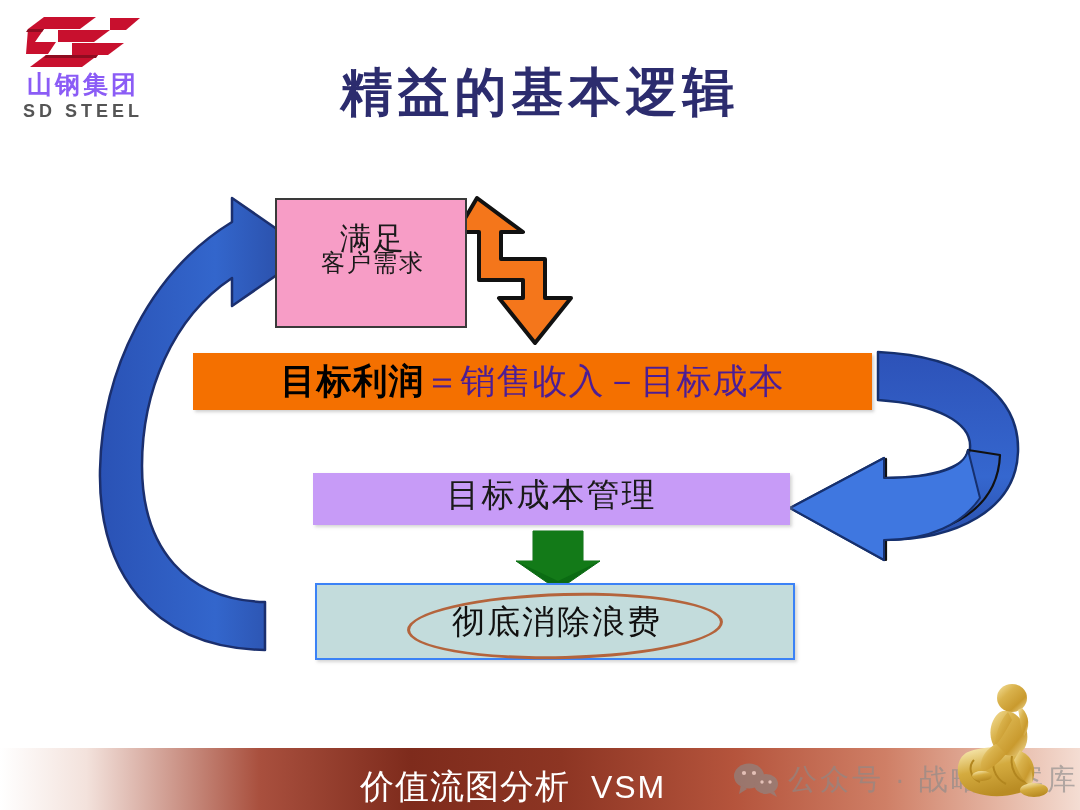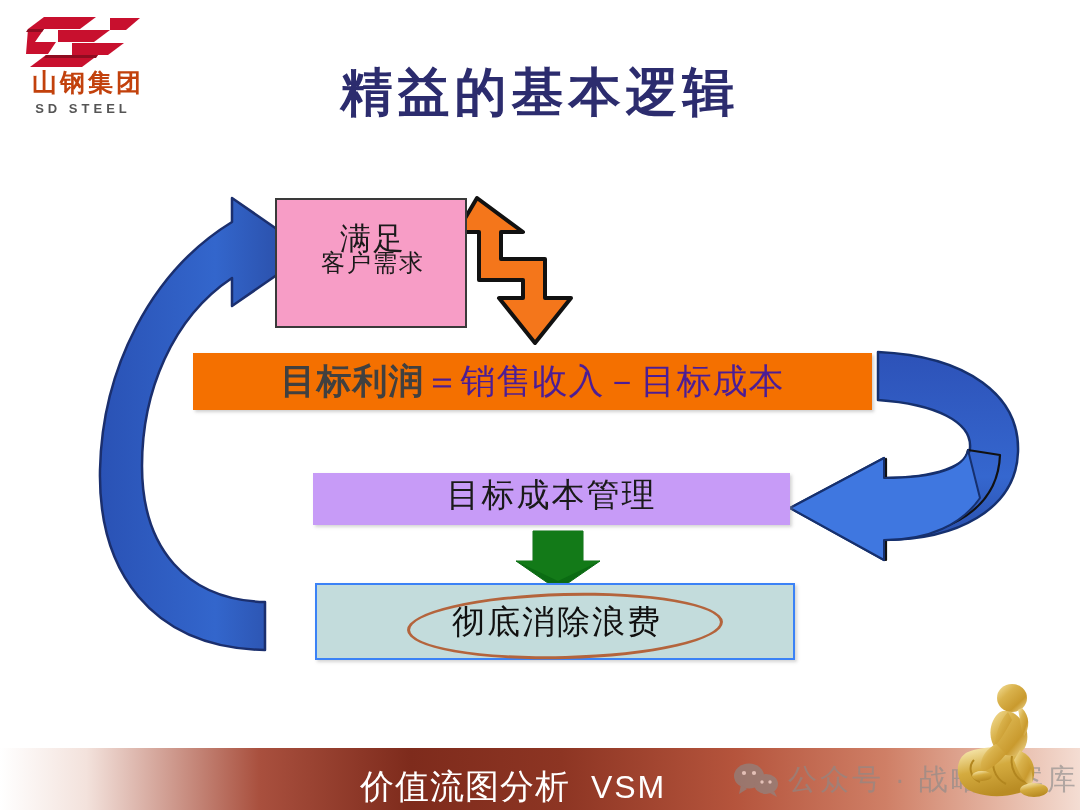--- a/index.html
+++ b/index.html
@@ -24,37 +24,37 @@
     top: 14px;
     width: 130px;
     height: 112px;
   }
   #logo-mark { position: absolute; left: 6px; top: 0; width: 118px; height: 56px; }
   #logo-cn {
     position: absolute;
     left: 4px;
     top: 58px;
     width: 122px;
-    text-align: right;
-    font-family: Liberation Mono, monospace;
+    text-align: center;
+    font-family: Liberation Serif, serif;
     font-size: 25px;
     font-weight: bold;
     letter-spacing: 3px;
-    color: #c2410c;
+    color: #8b5cf6;
     line-height: 1;
     white-space: nowrap;
   }
   #logo-en {
     position: absolute;
     left: 4px;
     top: 88px;
     width: 122px;
     text-align: center;
     font-family: "Liberation Sans", "DejaVu Sans", sans-serif;
-    font-size: 13px;
+    font-size: 18px;
     font-weight: bold;
     letter-spacing: 4px;
     color: #555555;
     line-height: 1;
     white-space: nowrap;
   }
 
   
   #title {
     position: absolute;
@@ -101,21 +101,21 @@
   #box-profit {
     left: 193px; top: 353px; width: 679px; height: 57px;
     background: #f47000;
     display: flex; align-items: center; justify-content: center;
     box-shadow: 2px 2px 3px rgba(150,150,150,0.45);
   }
   #box-profit .formula {
     font-size: 35px; letter-spacing: 1px; white-space: nowrap;
     font-family: "Liberation Serif","DejaVu Serif",serif;
   }
-  #box-profit .hl { color: #404040; font-weight: bold; }
+  #box-profit .hl { color: #000000; font-weight: bold; }
   #box-profit .rest { color: #4c1d95; }
 
   #box-costmgmt {
     left: 313px; top: 473px; width: 477px; height: 52px;
     background: #c79bf7;
     display: flex; align-items: flex-start; justify-content: center;
     box-shadow: 2px 2px 3px rgba(160,160,160,0.45);
   }
   #box-costmgmt .label {
     font-size: 33px; color: #1a1a1a; letter-spacing: 2px; white-space: nowrap;

